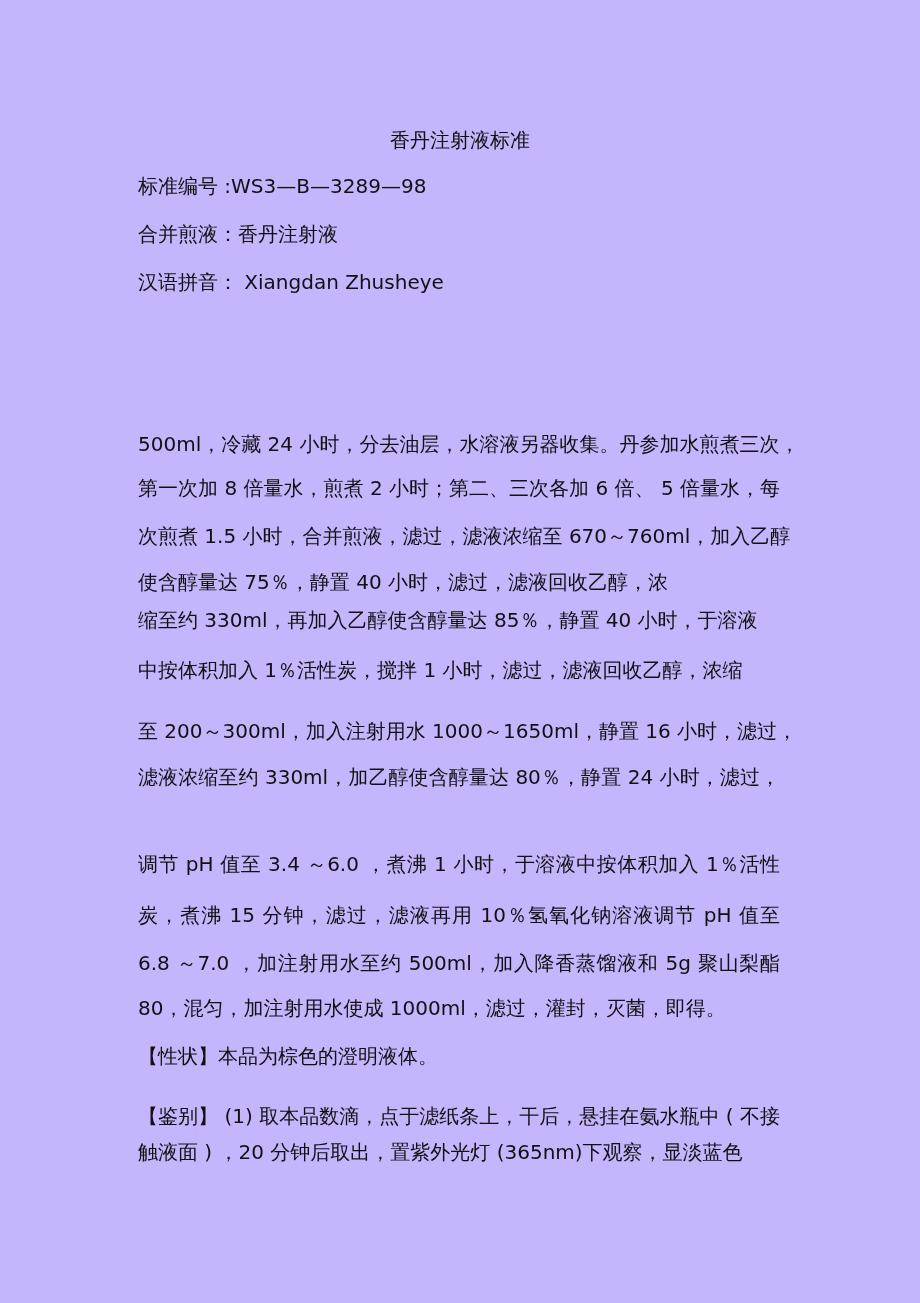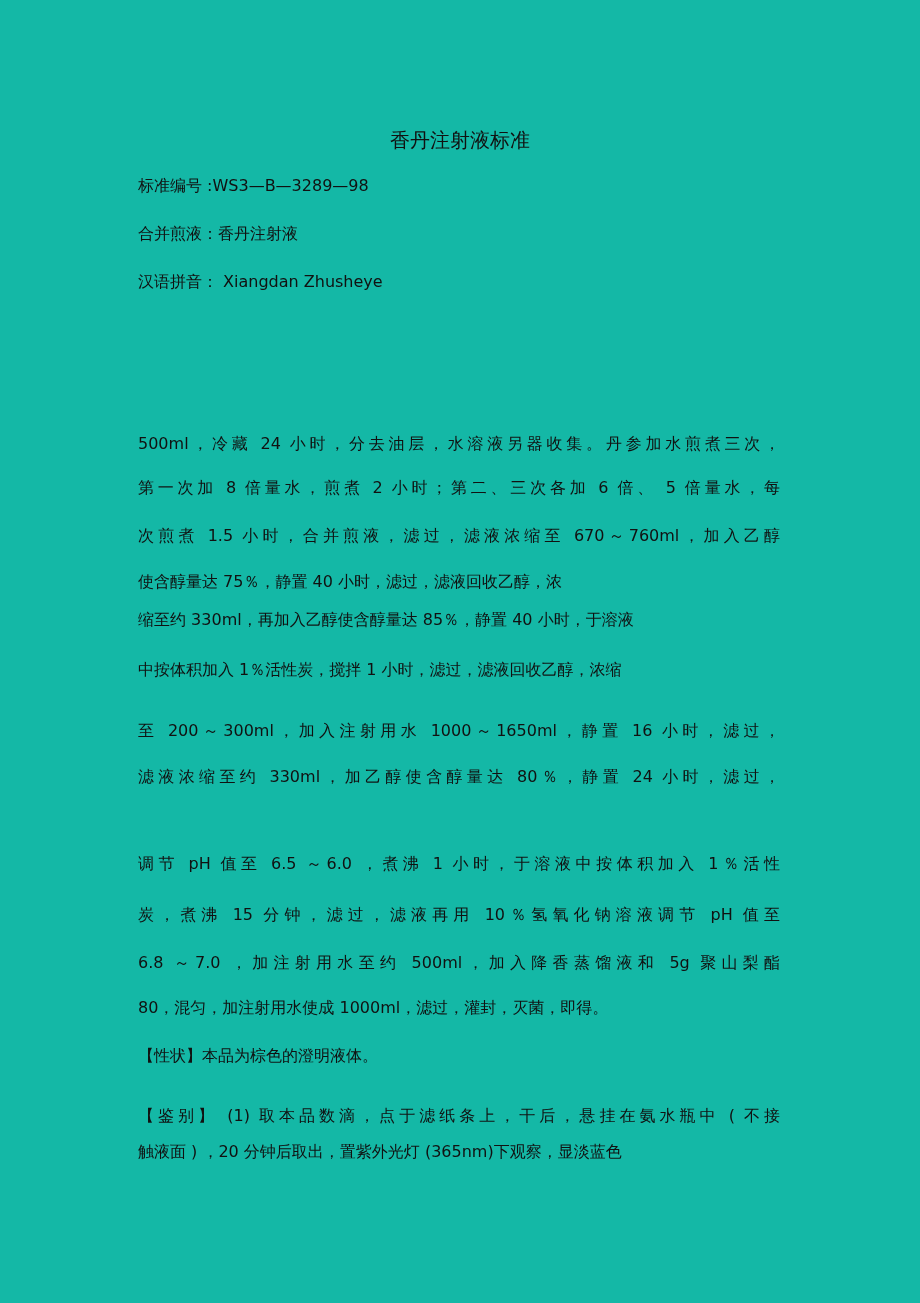--- a/index.html
+++ b/index.html
@@ -1,23 +1,23 @@
 <!DOCTYPE html>
 <html><head>
   <meta charset="utf-8">
   <style>
     html, body { margin: 0; padding: 0; background: #ffffff; }
     body { width: 920px; height: 1303px; position: relative; overflow: hidden; }
-    .page { position: absolute; left: 0; top: 0; width: 920px; height: 1303px; background: #14b8a6; }
+    .page { position: absolute; left: 0; top: 0; width: 920px; height: 1303px; background: #c4b5fd; }
     .line {
       position: absolute;
       left: 138px;
       white-space: nowrap;
       font-family: "DejaVu Sans", "Liberation Sans", sans-serif;
-      font-size: 16px;
+      font-size: 20px;
       color: #111111;
       line-height: 24px;
     }
     .title {
       position: absolute;
       left: 0; width: 920px;
       text-align: center;
       font-family: "DejaVu Serif", "Liberation Serif", serif;
       font-size: 20px;
       color: #111111;
@@ -36,21 +36,21 @@
   <div class="line" style="top:270px">汉语拼音：  Xiangdan Zhusheye</div>
 
   <div class="line justify" style="top:432px">500ml，冷藏 24 小时，分去油层，水溶液另器收集。丹参加水煎煮三次，</div>
   <div class="line justify" style="top:476px">第一次加 8 倍量水，煎煮 2 小时；第二、三次各加 6 倍、 5 倍量水，每</div>
   <div class="line justify" style="top:524px">次煎煮 1.5 小时，合并煎液，滤过，滤液浓缩至 670～760ml，加入乙醇</div>
   <div class="line" style="top:570px">使含醇量达 75％，静置 40 小时，滤过，滤液回收乙醇，浓</div>
   <div class="line" style="top:608px">缩至约 330ml，再加入乙醇使含醇量达    85％，静置 40 小时，于溶液</div>
   <div class="line" style="top:658px">中按体积加入  1％活性炭，搅拌   1 小时，滤过，滤液回收乙醇，浓缩</div>
   <div class="line justify" style="top:719px">至 200～300ml，加入注射用水  1000～1650ml，静置  16  小时，滤过，</div>
   <div class="line justify" style="top:765px">滤液浓缩至约  330ml，加乙醇使含醇量达  80％，静置  24  小时，滤过，</div>
-  <div class="line justify" style="top:852px">调节 pH 值至 6.5 ～6.0 ，煮沸 1 小时，于溶液中按体积加入      1％活性</div>
+  <div class="line justify" style="top:852px">调节 pH 值至 3.4 ～6.0 ，煮沸 1 小时，于溶液中按体积加入      1％活性</div>
   <div class="line justify" style="top:903px">炭，煮沸  15 分钟，滤过，滤液再用  10％氢氧化钠溶液调节      pH 值至</div>
   <div class="line justify" style="top:951px">6.8 ～7.0 ，加注射用水至约  500ml，加入降香蒸馏液和  5g     聚山梨酯</div>
   <div class="line" style="top:996px">80，混匀，加注射用水使成   1000ml，滤过，灌封，灭菌，即得。</div>
 
   <div class="line" style="top:1044px">【性状】本品为棕色的澄明液体。</div>
 
   <div class="line justify" style="top:1104px">【鉴别】 (1) 取本品数滴，点于滤纸条上，干后，悬挂在氨水瓶中 ( 不接</div>
   <div class="line" style="top:1140px">触液面 ) ，20 分钟后取出，置紫外光灯 (365nm)下观察，显淡蓝色</div>
 </div>
 

